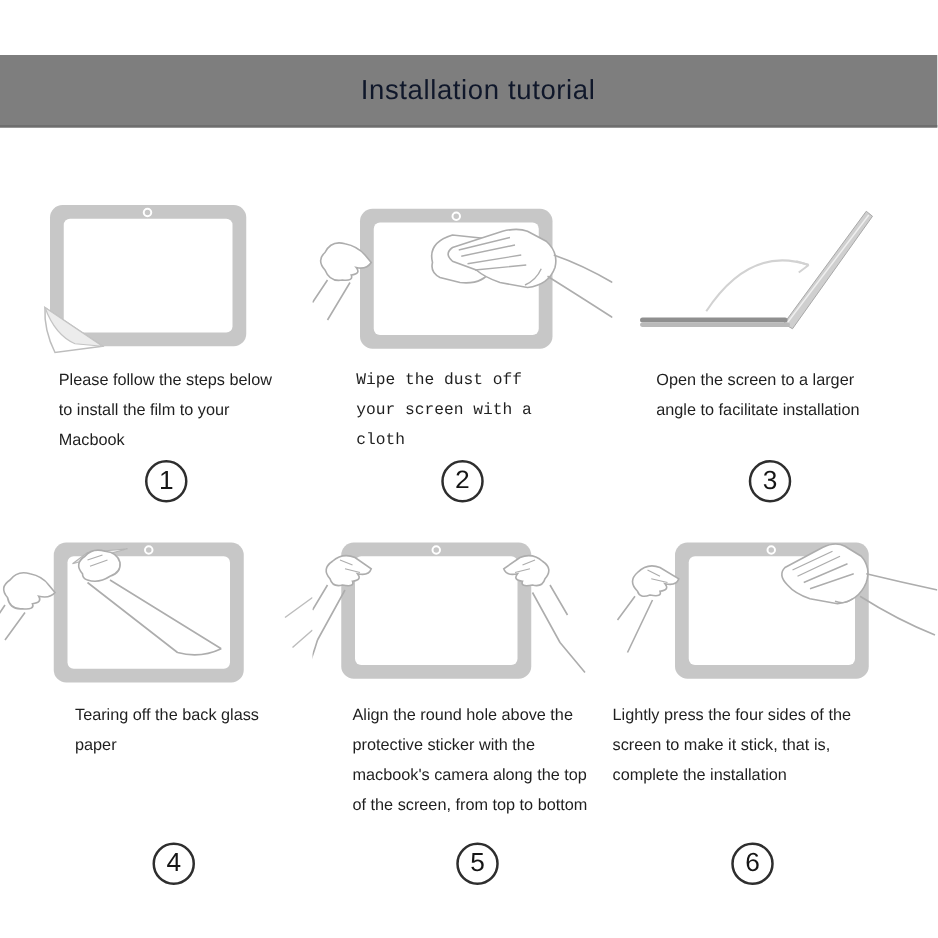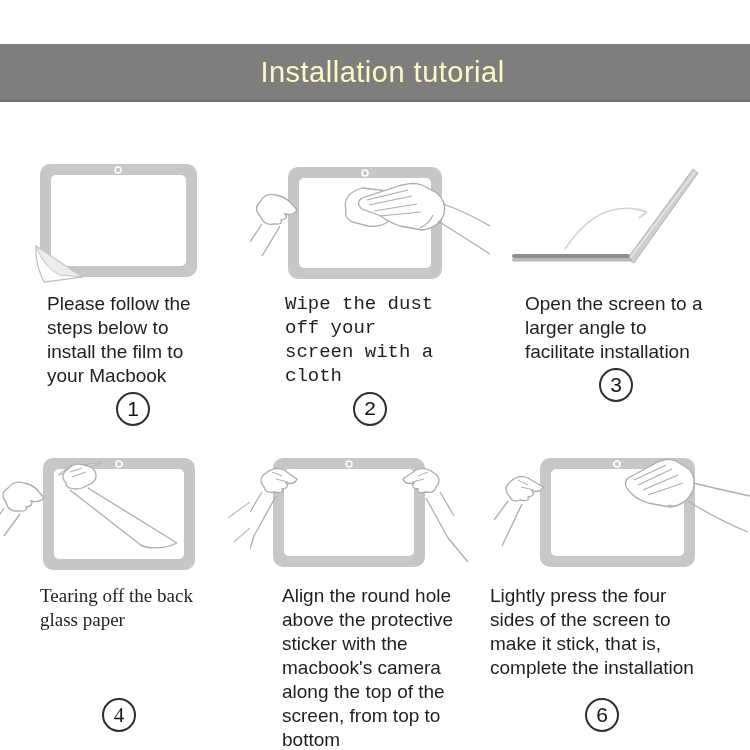--- a/index.html
+++ b/index.html
@@ -5,45 +5,45 @@
   html,body{margin:0;padding:0;}
   body{
     width:750px;height:750px;background:#ffffff;overflow:hidden;
     font-family:"Liberation Sans", sans-serif;
   }
   .header{
     margin-top:44px;height:58px;background:#7e7e7e;
     border-bottom:2px solid #6e6e6e;box-sizing:border-box;
     display:flex;align-items:center;justify-content:center;
   }
-  .header-title{color:#fef9c3;font-size:29px;letter-spacing:.5px;margin-left:15px;}
+  .header-title{color:#0f172a;font-size:22px;letter-spacing:.5px;margin-left:15px;}
   .row{display:flex;}
   .cell{box-sizing:border-box;position:relative;}
   .c1{width:250px;} .c2{width:240px;} .c3{width:260px;}
   .illus{position:relative;}
   .row1 .illus{margin-top:62px;height:120px;}
   .row2 .illus{margin-top:30px;height:120px;}
   .illus svg{display:block;}
   .textcol{display:block;}
   .caption{
-    font-size:19px;line-height:24px;color:#1f1f1f;margin-top:8px;
+    font-size:13px;line-height:24px;color:#1f1f1f;margin-top:8px;
   }
   .row1 .caption{min-height:72px;}
   .row2 .caption{min-height:110px;}
   .numwrap{text-align:center;margin-top:4px;}
   .num{
     display:inline-flex;align-items:center;justify-content:center;
     width:30px;height:30px;border:2px solid #2e2e2e;border-radius:50%;
     font-size:21px;color:#151515;background:#fff;
   }
   
   .r1c1 .textcol{margin-left:47px;width:172px;}
   .r1c2 .textcol{margin-left:35px;width:170px;font-family:Liberation Mono, monospace;}
   .r1c3 .textcol{margin-left:35px;width:182px;}
-  .r2c1 .textcol{margin-left:40px;width:158px;font-family:Liberation Serif, serif;}
+  .r2c1 .textcol{margin-left:60px;width:158px;}
   .r2c2 .textcol{margin-left:32px;width:200px;}
   .r2c3 .textcol{width:224px;}
 </style>
 </head>
 <body>
 
 <div class="header">
   <div class="header-title">Installation tutorial</div>
 </div>
 

